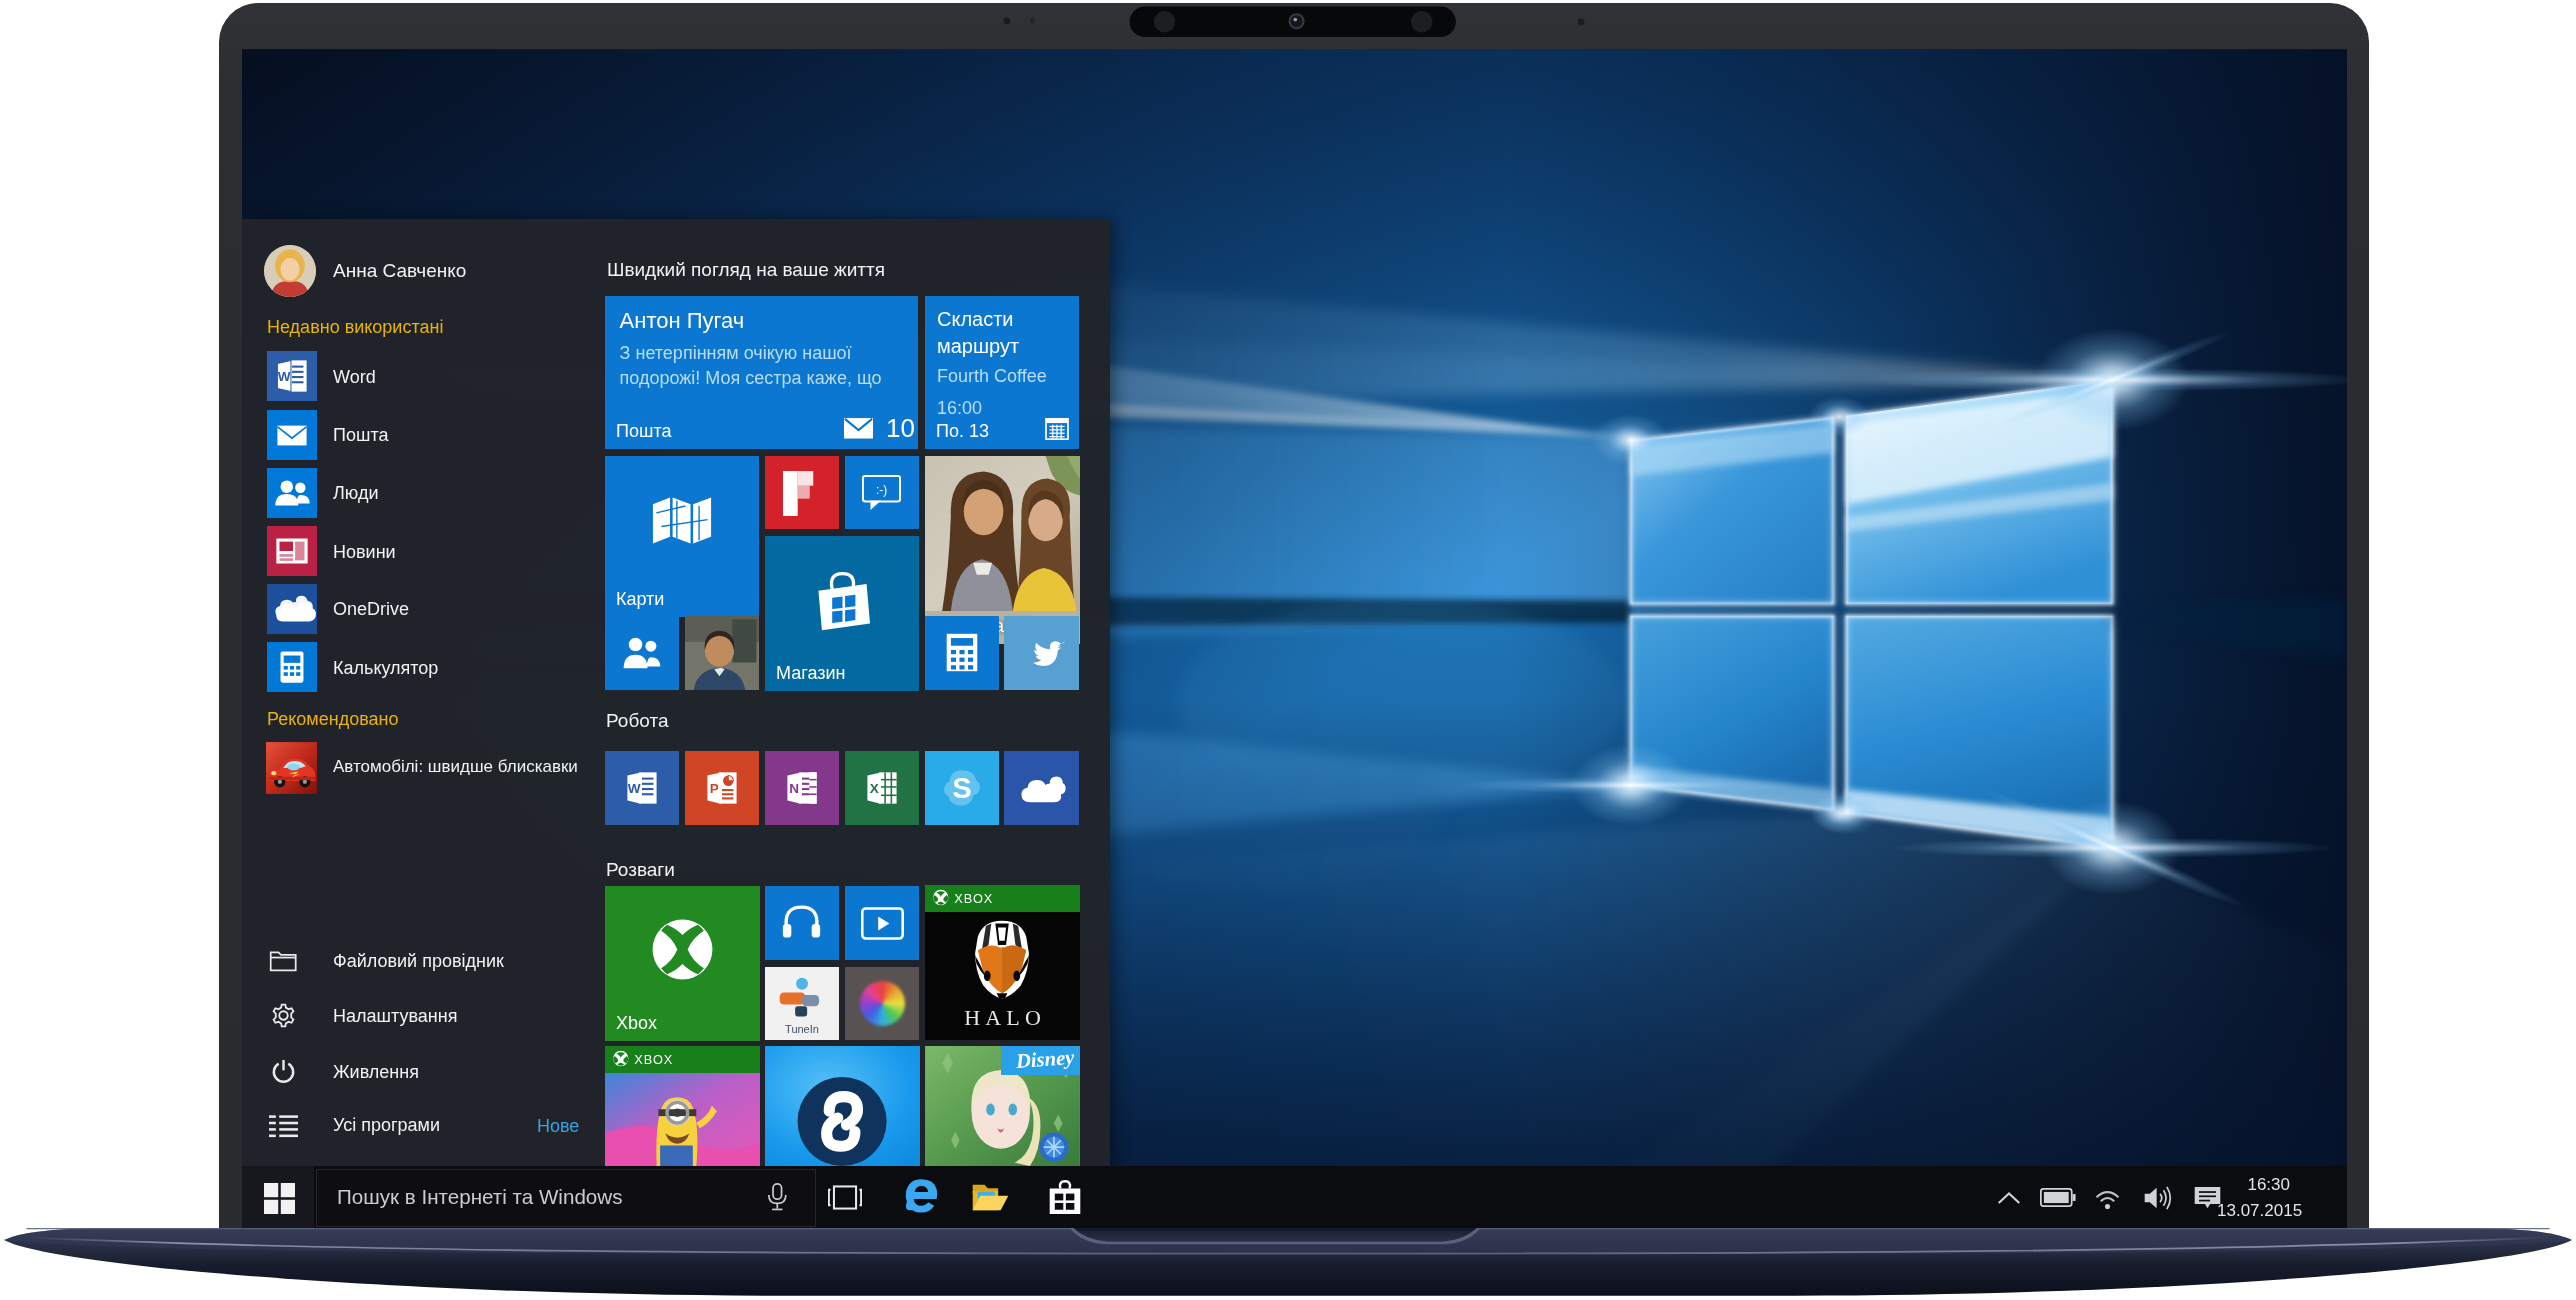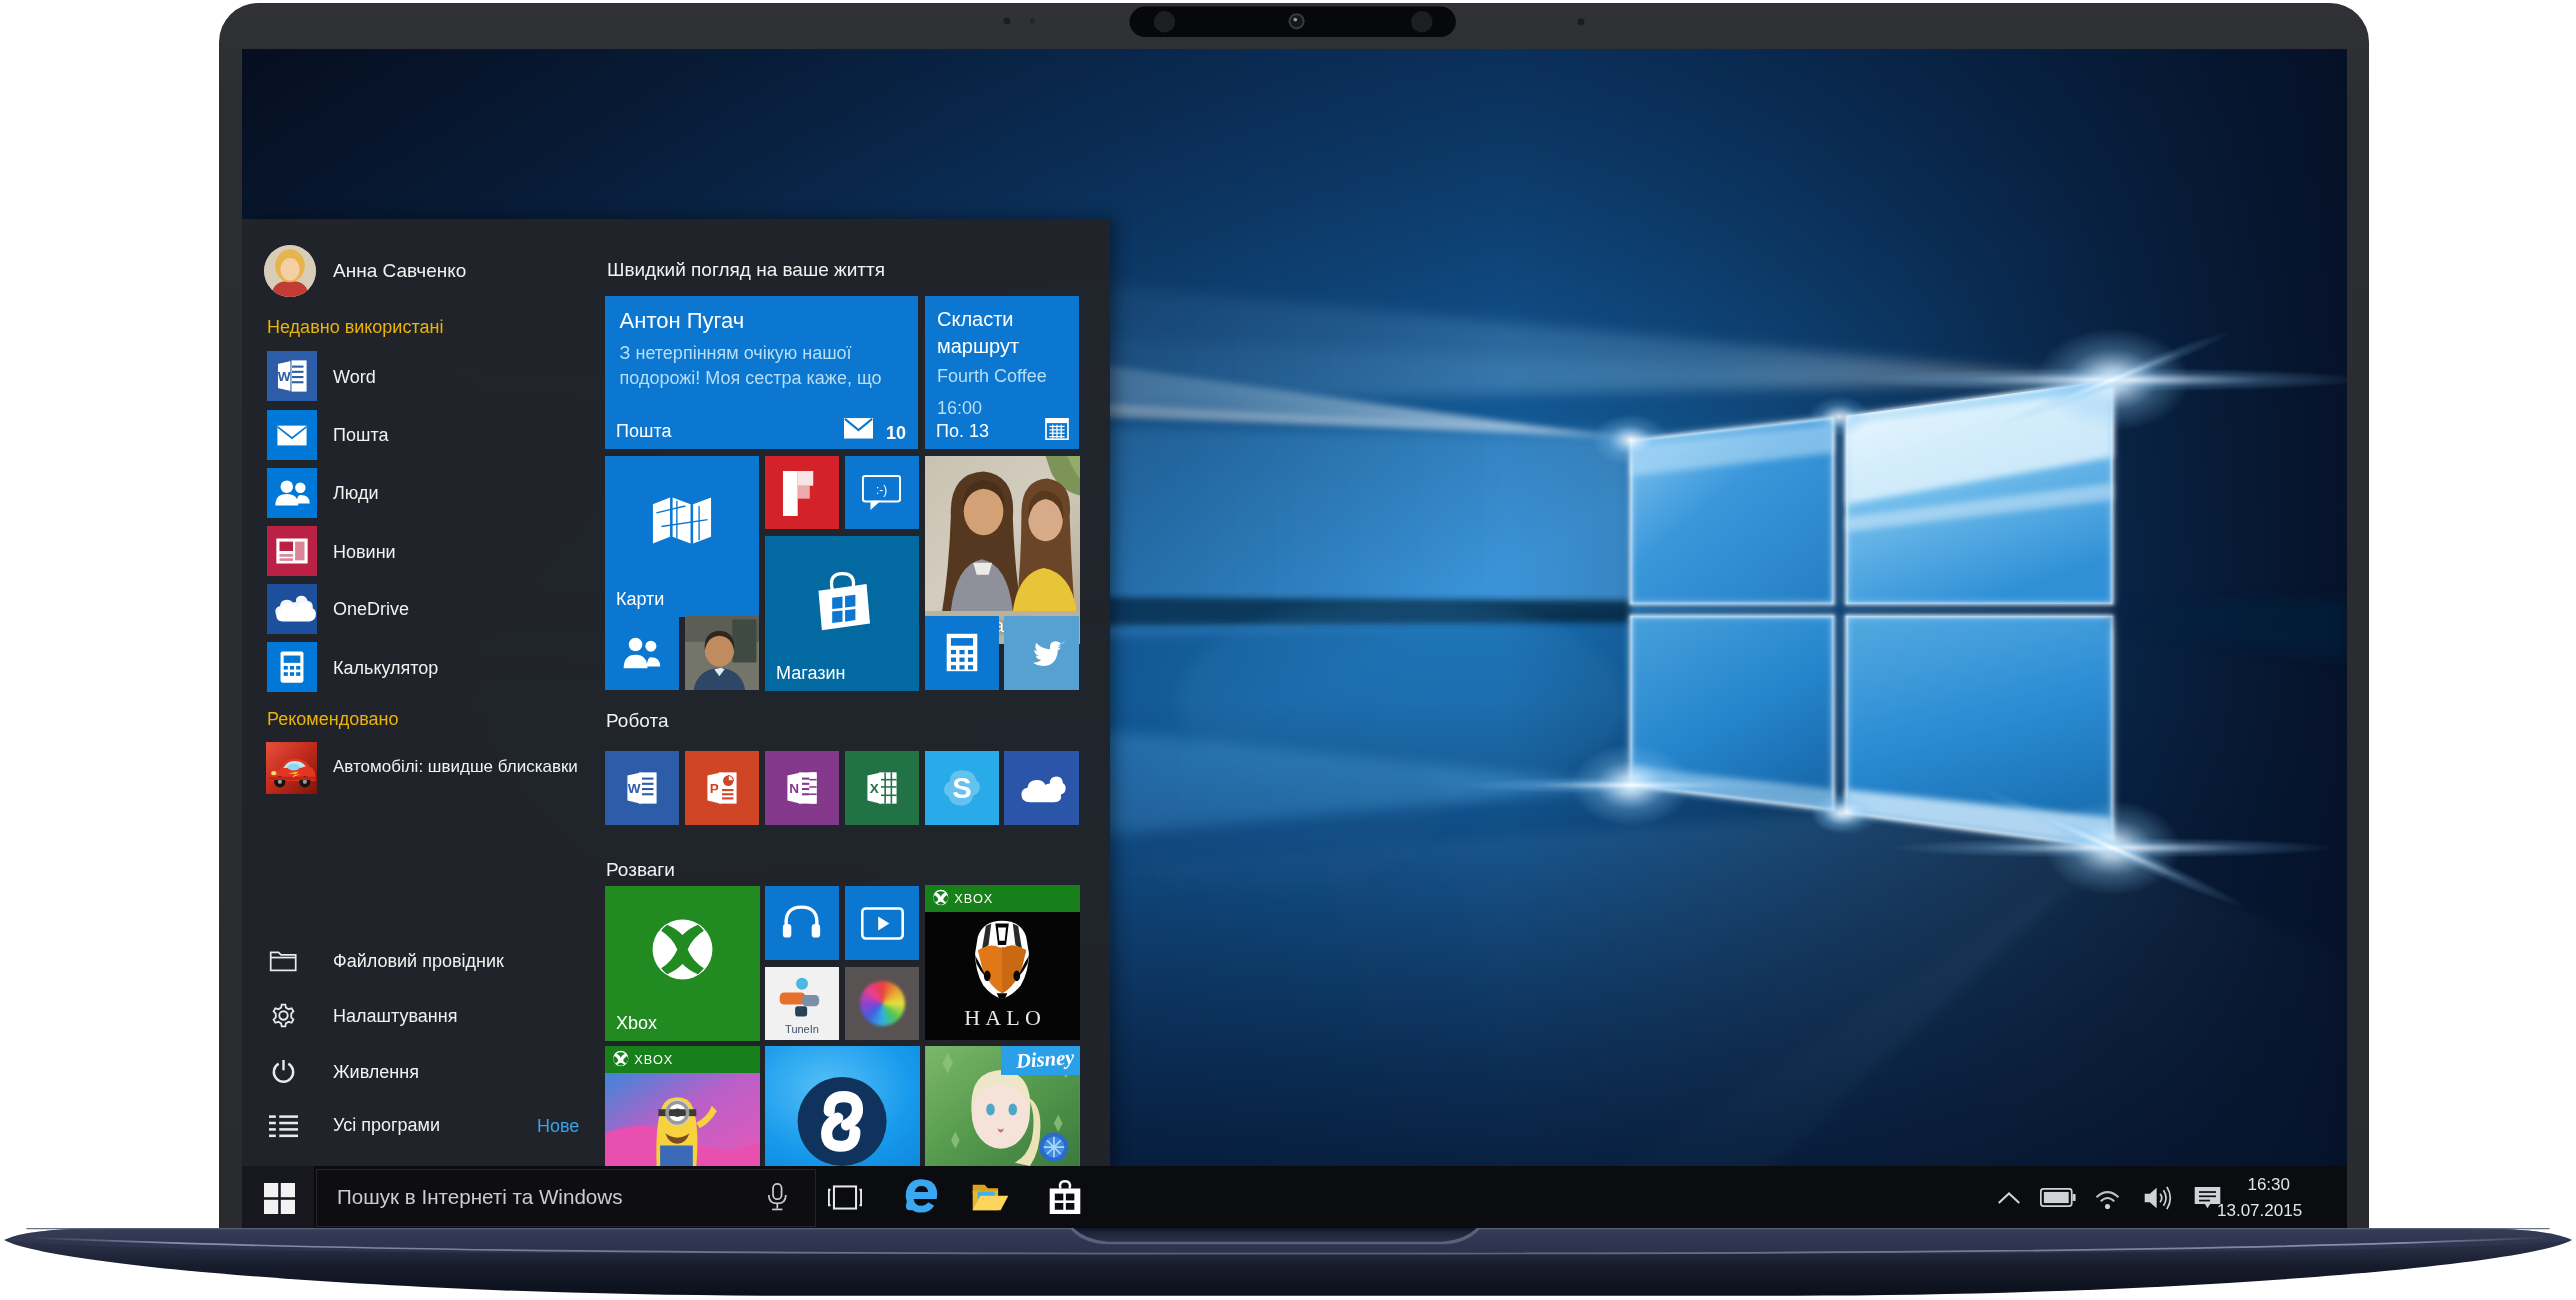--- a/index.html
+++ b/index.html
@@ -296,21 +296,21 @@
 <div style="position:absolute;left:365px;top:40px;color:#f2f2f2;font-size:19px">Швидкий погляд на ваше життя</div>
 
 <div class="tile" style="left:363px;top:77px;width:313px;height:153px;background:#0b77d0">
  <div style="position:absolute;left:14.6px;top:12px;color:#fff;font-size:22px">Антон Пугач</div>
  <div style="position:absolute;left:14.6px;top:45px;color:#b8ddf5;font-size:18px;line-height:25px">З нетерпінням очікую нашої<br>подорожі! Моя сестра каже, що</div>
  <div class="tlabel" style="font-size:18px">Пошта</div>
  <svg width="29" height="20.6" viewBox="0 0 34 24" style="position:absolute;right:45px;bottom:10.3px">
           <rect width="34" height="24" fill="#fff"></rect>
           <polyline points="1,1 17,14 33,1" fill="none" stroke="#0b77d0" stroke-width="2.5"></polyline>
         </svg>
- <div style="position:absolute;right:12px;bottom:5.2px;color:#fff;font-size:18px;font-weight:700">10</div>
+ <div style="position:absolute;right:3px;bottom:5.2px;color:#fff;font-size:26px;font-weight:400">10</div>
 </div>
 
 <div class="tile" style="left:683px;top:77px;width:154px;height:153px;background:#0b77d0">
  <div style="position:absolute;left:12px;top:10.3px;color:#fff;font-size:20px;line-height:27px">Скласти<br>маршрут</div>
  <div style="position:absolute;left:12px;top:64px;color:#b8ddf5;font-size:18px;line-height:32px">Fourth Coffee<br>16:00</div>
  <div class="tlabel" style="font-size:18px">По. 13</div>
  <svg width="24" height="22" viewBox="0 0 28 26" style="position:absolute;right:10.3px;bottom:8.6px">
           <rect x="1" y="1" width="26" height="24" fill="none" stroke="#fff" stroke-width="2"></rect>
           <rect x="1" y="1" width="26" height="5" fill="#fff"></rect>
           <g stroke="#fff" stroke-width="1.5">

